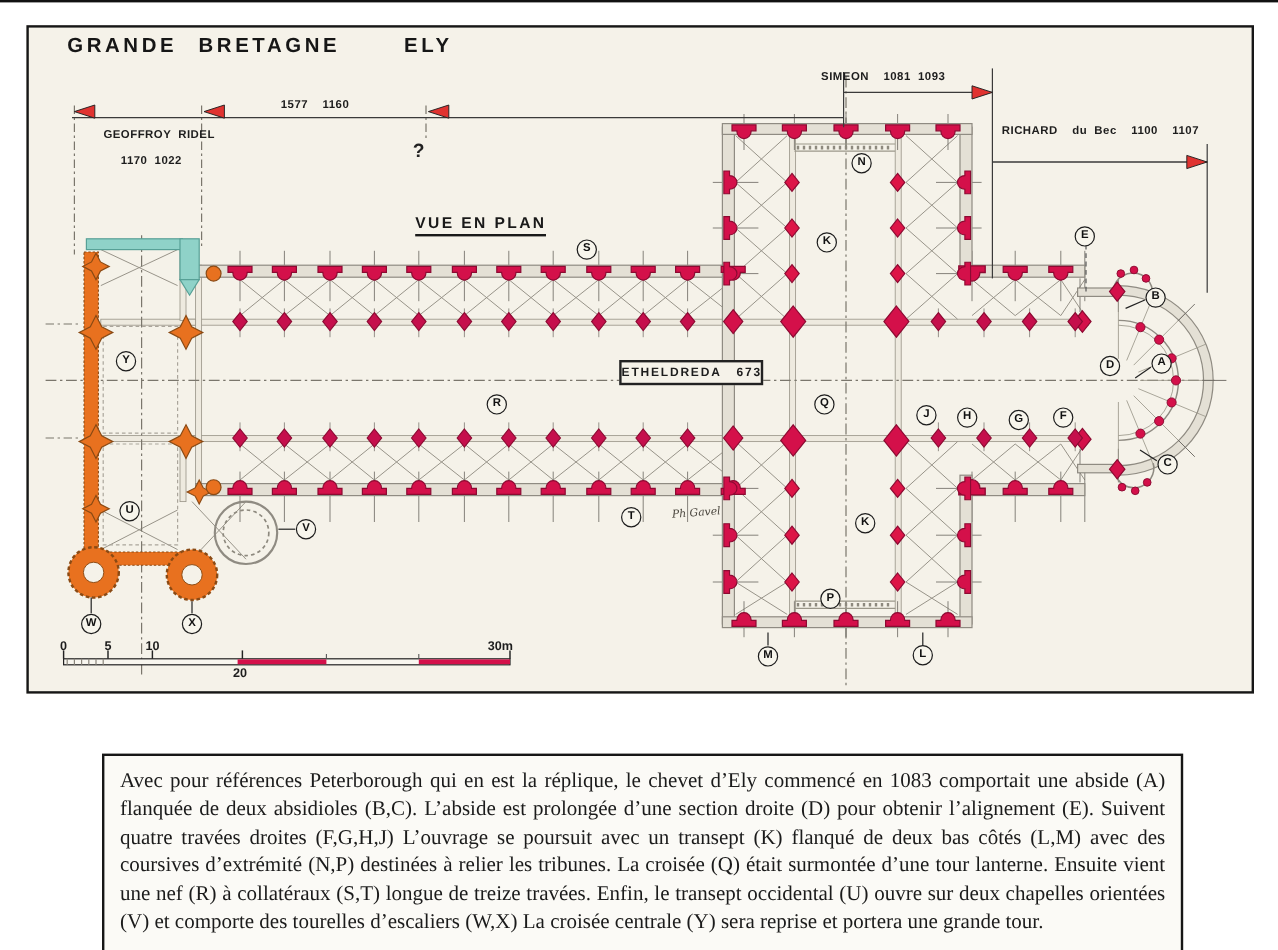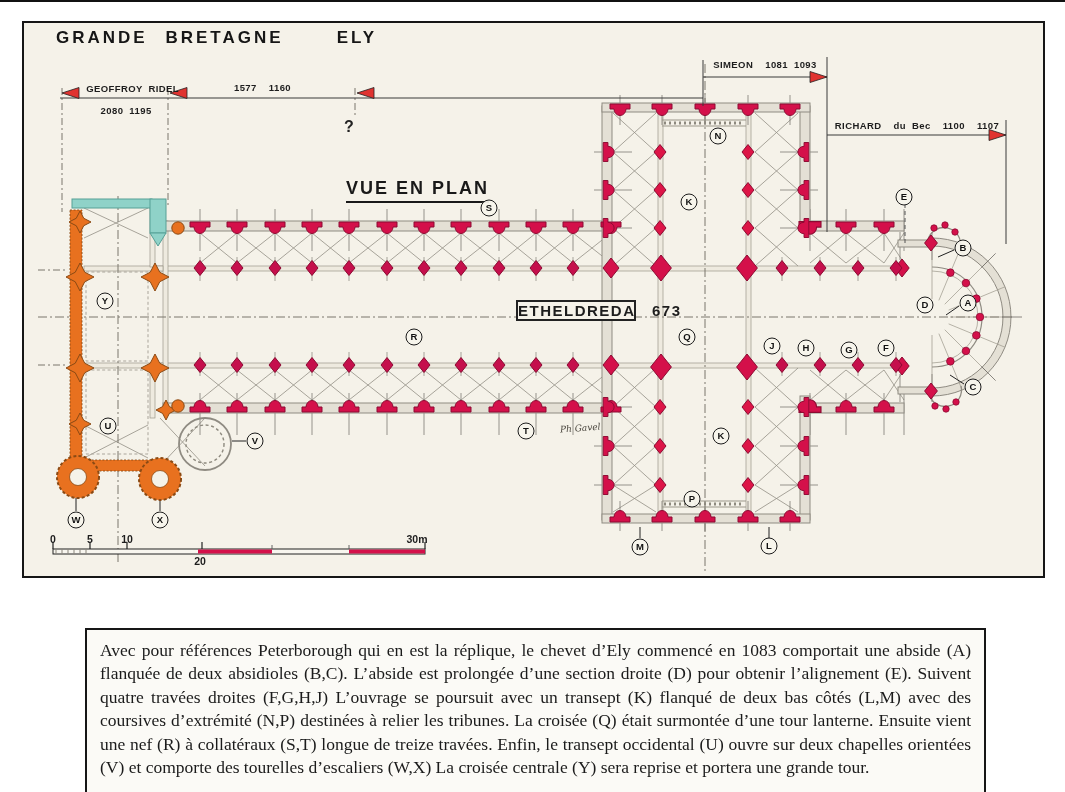--- a/index.html
+++ b/index.html
@@ -10,25 +10,25 @@
             border:2px solid #161616;background:#f5f2e9;}
   .caption-box{position:absolute;left:85px;top:628px;width:871px;height:162px;
                border:2px solid #161616;background:#fbfaf6;padding:9px 13px;}
   .caption-box p{margin:0;font-family:"Liberation Serif",serif;font-size:17.5px;
                  line-height:23.4px;color:#1b1b1b;text-align:justify;}
   .plan-title{position:absolute;left:56px;top:28px;font-size:17px;font-weight:bold;
               letter-spacing:3px;word-spacing:10px;color:#161616;white-space:pre;}
   .tl-label{position:absolute;font-size:9.5px;font-weight:bold;color:#1d1d1d;
             letter-spacing:.4px;word-spacing:3px;text-align:center;line-height:11px;white-space:pre;}
   .q-mark{position:absolute;left:344px;top:118px;font-size:16px;font-weight:bold;color:#222;}
-  .vue-label{position:absolute;left:346px;top:178px;font-size:18px;font-weight:bold;
+  .vue-label{position:absolute;left:346px;top:178px;font-size:13px;font-weight:bold;
              letter-spacing:2px;color:#191919;border-bottom:2px solid #191919;
              padding-bottom:2px;white-space:pre;}
   .founder{position:absolute;left:516px;top:300px;width:116px;height:17px;border:2px solid #222;
-           background:#f5f2e9;font-size:15px;font-weight:bold;letter-spacing:1.5px;
+           background:#f5f2e9;font-size:10px;font-weight:bold;letter-spacing:1.5px;
            text-align:center;line-height:17px;color:#1d1d1d;white-space:pre;}
   .signature{position:absolute;left:560px;top:423px;font-family:"DejaVu Serif",serif;
              font-style:italic;font-size:9px;color:#4a463e;transform:rotate(-4deg);white-space:pre;}
   .marker{position:absolute;width:17px;height:17px;border:1.6px solid #1c1c1c;border-radius:50%;
           background:rgba(247,244,236,.94);box-sizing:border-box;text-align:center;
           font-size:9.5px;font-weight:bold;color:#111;line-height:13.5px;
           transform:translate(-50%,-50%);}
   .scale-label{position:absolute;font-size:10.5px;font-weight:bold;color:#1d1d1d;
                transform:translateX(-50%);white-space:pre;}
   svg{position:absolute;left:0;top:0;}
@@ -460,27 +460,27 @@
         <line x1="127" y1="542" x2="127" y2="549" stroke="#222" stroke-width="1.2"></line>
         <line x1="202" y1="542" x2="202" y2="549" stroke="#222" stroke-width="1.2"></line>
         <line x1="425" y1="542" x2="425" y2="549" stroke="#222" stroke-width="1.2"></line>
         <line x1="272" y1="545" x2="272" y2="549" stroke="#555" stroke-width="0.9"></line>
         <line x1="349" y1="545" x2="349" y2="549" stroke="#555" stroke-width="0.9"></line>
       </g>
     </svg>
 
   <div class="plan-title">GRANDE BRETAGNE   ELY</div>
 
-  <div class="tl-label" style="left:62px;top:72px;width:104px;">
+  <div class="tl-label" style="left:62px;top:96px;width:104px;">
     <span>GEOFFROY RIDEL</span><br>
-    <span>2080 1195</span>
+    <span>1170 1022</span>
   </div>
   <div class="tl-label" style="left:170px;top:82px;width:185px;">1577  1160</div>
-  <div class="tl-label" style="left:705px;top:59px;width:120px;">SIMEON  1081 1093</div>
-  <div class="tl-label" style="left:830px;top:120px;width:174px;">RICHARD  du Bec  1100  1107</div>
+  <div class="tl-label" style="left:676px;top:59px;width:120px;">SIMEON  1081 1093</div>
+  <div class="tl-label" style="left:830px;top:104px;width:174px;">RICHARD  du Bec  1100  1107</div>
   <div class="q-mark">?</div>
 
   <div class="vue-label">VUE EN PLAN</div>
   <div class="founder">ETHELDREDA   673</div>
   <div class="signature">Ph Gavel</div>
 
   <div id="markers">
       <div class="marker" style="left: 968px; top: 303px;">A</div>
       <div class="marker" style="left: 963px; top: 248px;">B</div>
       <div class="marker" style="left: 973px; top: 387px;">C</div>

